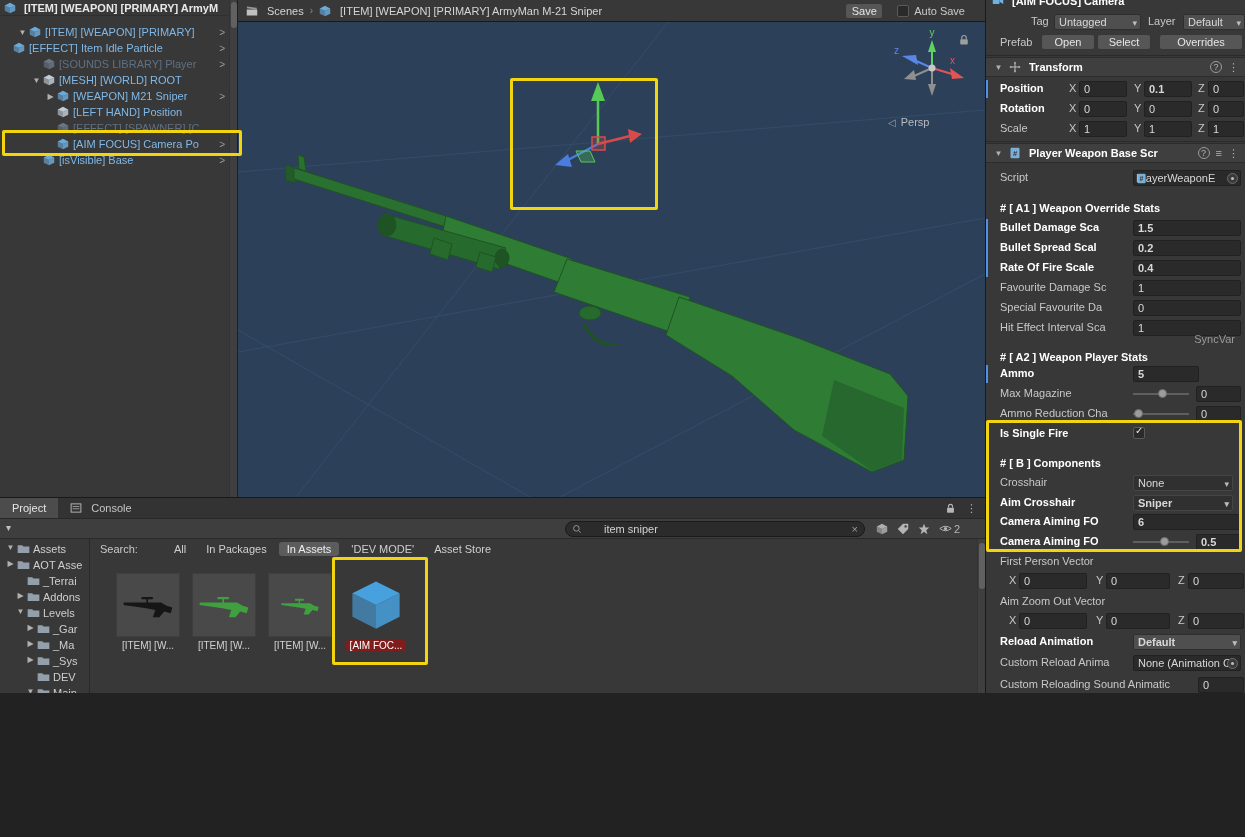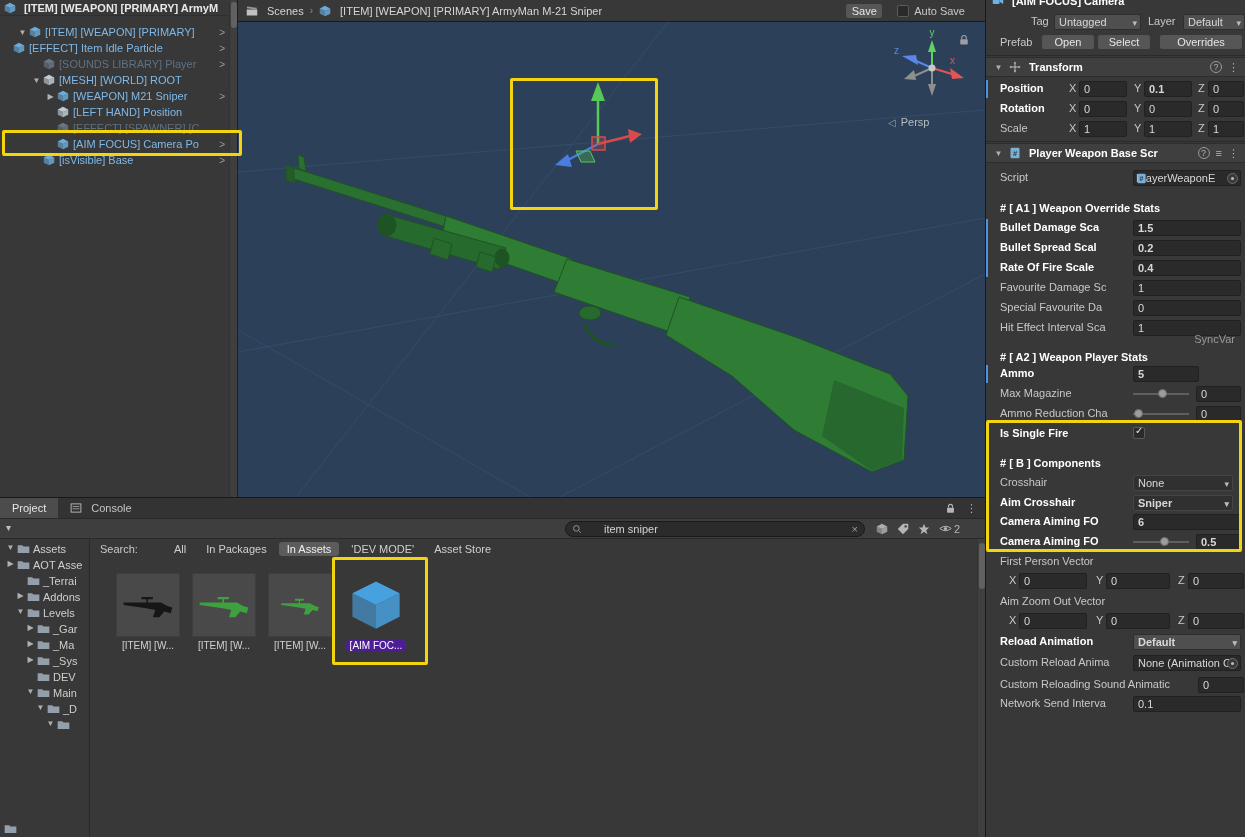--- a/index.html
+++ b/index.html
@@ -1,17 +1,17 @@
 <!DOCTYPE html>
 <html><head>
 <meta charset="utf-8">
 <style>
   *{margin:0;padding:0;box-sizing:border-box}
   body{font-family:"Liberation Sans",sans-serif;background:#222}
-  #root{position:relative;width:1245px;height:837px;background:#383838;overflow:hidden;font-size:11px;color:#c8c8c8;cursor:default}
+  #root{position:relative;width:1245px;height:693px;background:#383838;overflow:hidden;font-size:11px;color:#c8c8c8;cursor:default}
   .abs{position:absolute}
   svg.ic{display:block}
   
   #hierarchy{left:0;top:0;width:238px;height:497px;background:#383838;border-right:1px solid #1f1f1f}
   .hier-header{height:16px;display:flex;align-items:center;gap:4px;padding-left:4px;border-bottom:1px solid #2f2f2f;font-weight:bold;color:#e8e8e8;white-space:nowrap;overflow:hidden}
   .hier-rows{padding-top:8px}
   .hrow{height:16px;display:flex;align-items:center;position:relative;white-space:nowrap;overflow:hidden}
   .fold{width:13px;flex:0 0 13px;font-size:8px;color:#b0b0b0;text-align:center}
   .fold.open::after{content:"▼"}.fold.closed::after{content:"▶"}
   .icon12{width:12px;height:12px;flex:0 0 12px;margin-right:4px}
@@ -53,21 +53,21 @@
   .foldericon{width:13px;height:11px;flex:0 0 13px;margin-right:3px;color:#93a0ac}
   .presults{flex:1;position:relative}
   .searchrow{height:20px;display:flex;align-items:center;padding-left:10px;gap:4px;color:#c8c8c8}
   .pill{padding:1px 8px;border-radius:3px;color:#cfcfcf}
   .pill.active{background:#5c5c5c;color:#efefef}
   .assetgrid{position:absolute;top:34px;left:22px;display:flex;gap:4px}
   .atile{width:72px;display:flex;flex-direction:column;align-items:center}
   .thumb{width:64px;height:64px;background:#494949;border:1px solid #3e3e3e;display:flex;align-items:center;justify-content:center}
   .thumb-clear{background:transparent;border:none}
   .alabel{margin-top:3px;font-size:10px;color:#d2d2d2;max-width:70px;white-space:nowrap;overflow:hidden}
-  .alabel.sel{background:#4c1d95;color:#fff;border-radius:3px;padding:0 4px}
+  .alabel.sel{background:#7f1d1d;color:#fff;border-radius:3px;padding:0 4px}
   .pscroll{position:absolute;right:0;top:0;width:8px;height:100%;background:#3f3f3f;border-left:1px solid #333}
   #status-folder{position:absolute;left:4px;bottom:3px;width:13px;height:11px;color:#93a0ac}
   
   #inspector{left:985px;top:0;width:260px;height:837px;background:#383838;border-left:1px solid #191919;overflow:hidden}
   .iname-clip{position:absolute;top:0;left:0;right:0;height:10px;overflow:hidden}
   .iname{position:absolute;top:-8px;left:6px;height:18px;display:flex;align-items:center;gap:4px}
   .prow{position:absolute;left:0;right:2px;height:18px}
   .ilabel{position:absolute;left:14px;width:130px;color:#c8c8c8;white-space:nowrap;overflow:hidden;top:2px}
   .bold{color:#fff;font-weight:bold}
   .ifield{position:absolute;top:1px;height:16px;background:#2a2a2a;border:1px solid #212121;border-radius:2px;color:#d8d8d8;line-height:14px;padding:0 4px;white-space:nowrap;overflow:hidden;left:147px;width:108px}

